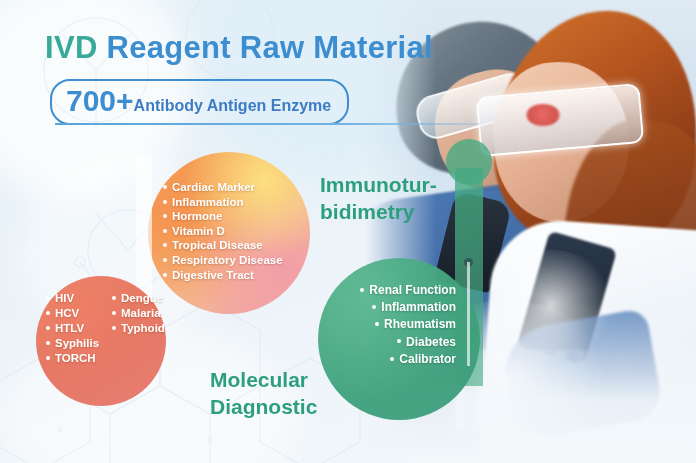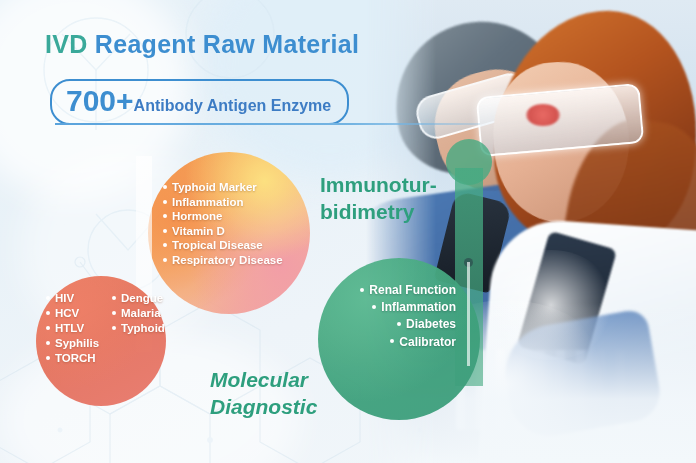--- a/index.html
+++ b/index.html
@@ -126,21 +126,21 @@
     background:radial-gradient(circle,rgba(255,255,255,.8) 0%,rgba(255,255,255,0) 70%);
   }
   .bottomfade{
     left:0;bottom:0;width:330px;height:160px;
     background:linear-gradient(180deg,rgba(242,247,251,0) 0%,rgba(242,247,251,.92) 60%,#f3f8fb 100%);
   }
 
   
   #title{
     position:absolute;left:45px;top:30px;
-    font-size:25px;font-weight:bold;letter-spacing:.3px;white-space:nowrap;
+    font-size:31px;font-weight:bold;letter-spacing:.3px;white-space:nowrap;
   }
   #title .ivd{color:#3aa99a;}
   #title .rest{color:#3d8ed0;}
   #pill{
     position:absolute;left:50px;top:79px;
     border:2.5px solid #3d8ed0;border-radius:20px;
     padding:3px 16px 5px 14px;
     white-space:nowrap;
   }
   #pill .num{color:#3d8ed0;font-size:30px;font-weight:bold;}
@@ -202,21 +202,21 @@
   #elisa{
     position:absolute;left:48px;top:172px;
     color:#ef8336;font-size:21px;font-weight:bold;line-height:1.28;white-space:nowrap;
   }
   #immuno{
     position:absolute;left:320px;top:172px;
     color:#2e9f7e;font-size:21px;font-weight:bold;line-height:1.28;white-space:nowrap;
   }
   #molecular{
     position:absolute;left:210px;top:367px;
-    color:#2e9f7e;font-size:21px;font-weight:bold;line-height:1.28;white-space:nowrap;font-style:italic;
+    color:#2e9f7e;font-size:21px;font-weight:bold;line-height:1.28;white-space:nowrap;
   }
 
   
   .blist{position:absolute;list-style:none;margin:0;padding:0;}
   .blist li{
     color:#ffffff;font-weight:bold;white-space:nowrap;
     text-shadow:0 1px 2px rgba(120,60,30,.35);
   }
   .bdot{display:inline-block;width:4px;height:4px;border-radius:50%;background:#fff;
     vertical-align:middle;margin-right:5px;margin-bottom:2px;}
@@ -300,26 +300,27 @@
   <div id="rule"></div>
 
   <div class="strip circle" id="green-strip-top"></div>
   <div class="strip" id="green-strip"></div>
 
   <div class="circle" id="orange-circle"></div>
   <div class="strip" id="orange-strip"></div>
 
 
   <ul class="blist" id="orange-list">
-    <li><span class="bdot"></span><span>Typhoid Marker</span></li>
+    <li><span class="bdot"></span><span>Cardiac Marker</span></li>
     <li><span class="bdot"></span><span>Inflammation</span></li>
     <li><span class="bdot"></span><span>Hormone</span></li>
     <li><span class="bdot"></span><span>Vitamin D</span></li>
     <li><span class="bdot"></span><span>Tropical Disease</span></li>
     <li><span class="bdot"></span><span>Respiratory Disease</span></li>
+    <li><span class="bdot"></span><span>Digestive Tract</span></li>
   </ul>
 
   <div class="circle" id="red-circle"></div>
 
   <ul class="blist" id="red-list-col2">
     <li><span class="bdot"></span><span>Dengue</span></li>
     <li><span class="bdot"></span><span>Malaria</span></li>
     <li><span class="bdot"></span><span>Typhoid</span></li>
   </ul>
 
@@ -333,19 +334,20 @@
 
   <div class="circle" id="green-circle"></div>
   <div class="strip" id="green-strip-dot"></div>
   <div class="strip" id="green-strip-line"></div>
 
   <div id="immuno">Immunotur-<br>bidimetry</div>
 
   <ul class="blist" id="green-list">
     <li><span class="bdot"></span><span>Renal Function</span></li>
     <li><span class="bdot"></span><span>Inflammation</span></li>
+    <li><span class="bdot"></span><span>Rheumatism</span></li>
     <li><span class="bdot"></span><span>Diabetes</span></li>
     <li><span class="bdot"></span><span>Calibrator</span></li>
   </ul>
 
   <div id="molecular">Molecular<br>Diagnostic</div>
 
 </div>
 
 </body></html>

